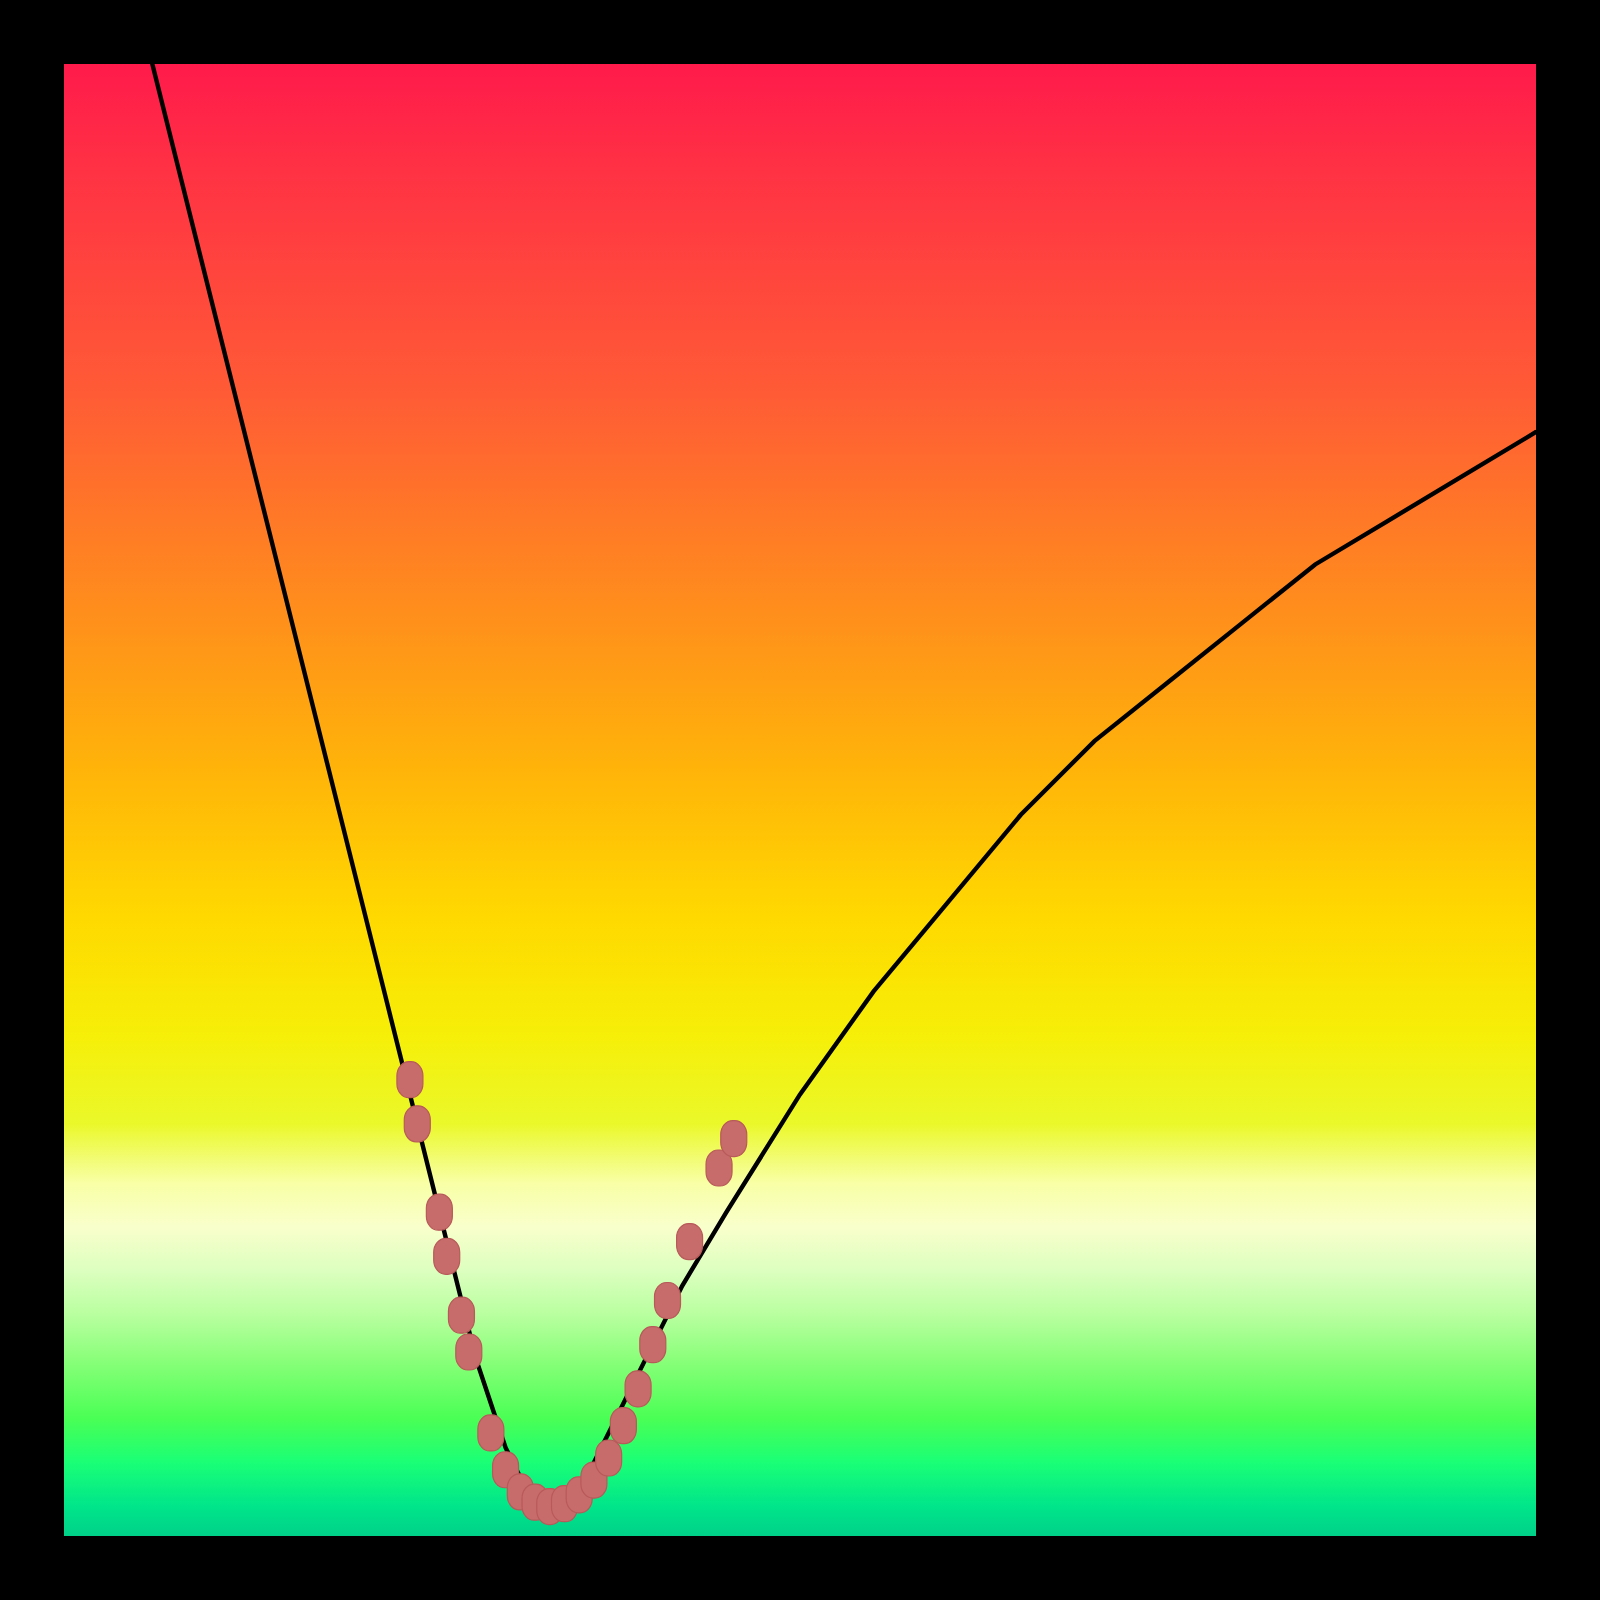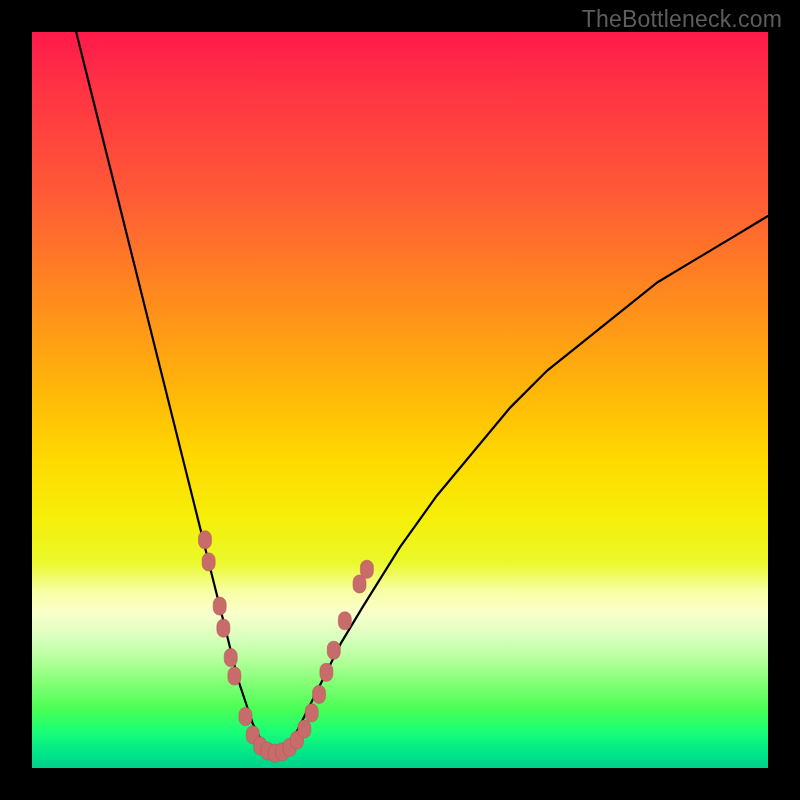--- a/index.html
+++ b/index.html
@@ -62,21 +62,20 @@
     left: 0;
     top: 0;
     width: 736px;
     height: 736px;
   }
 </style>
 </head>
 <body>
 
 <div class="frame">
-  <div class="watermark">TheBottleneck.com</div>
   <div class="plot">
     <svg class="overlay" viewBox="0 0 736 736" preserveAspectRatio="none">
       <path id="curve-path" fill="none" stroke="#000000" stroke-width="2.2" stroke-linecap="round" d="M44.16 0.00 L58.88 58.88 L73.60 117.76 L88.32 176.64 L103.04 235.52 L117.76 294.40 L132.48 353.28 L147.20 412.16 L161.92 471.04 L176.64 529.92 L191.36 588.80 L198.72 618.24 L206.08 647.68 L213.44 669.76 L220.80 691.84 L228.16 706.56 L235.52 717.60 L242.88 721.28 L250.24 717.60 L257.60 710.24 L264.96 699.20 L272.32 684.48 L279.68 669.76 L294.40 640.32 L309.12 610.88 L331.20 574.08 L368.00 515.20 L404.80 463.68 L441.60 419.52 L478.40 375.36 L515.20 338.56 L552.00 309.12 L588.80 279.68 L625.60 250.24 L662.40 228.16 L699.20 206.08 L736.00 184.00"></path>
       <g id="marker-group">
           <rect x="166.46" y="498.84" width="13" height="18" rx="6" ry="7" fill="#c86b6b" stroke="#b85a5a" stroke-width="0.6"></rect>
           <rect x="170.14" y="520.92" width="13" height="18" rx="6" ry="7" fill="#c86b6b" stroke="#b85a5a" stroke-width="0.6"></rect>
           <rect x="181.18" y="565.08" width="13" height="18" rx="6" ry="7" fill="#c86b6b" stroke="#b85a5a" stroke-width="0.6"></rect>
           <rect x="184.86" y="587.16" width="13" height="18" rx="6" ry="7" fill="#c86b6b" stroke="#b85a5a" stroke-width="0.6"></rect>
           <rect x="192.22" y="616.60" width="13" height="18" rx="6" ry="7" fill="#c86b6b" stroke="#b85a5a" stroke-width="0.6"></rect>
           <rect x="195.90" y="635.00" width="13" height="18" rx="6" ry="7" fill="#c86b6b" stroke="#b85a5a" stroke-width="0.6"></rect>

